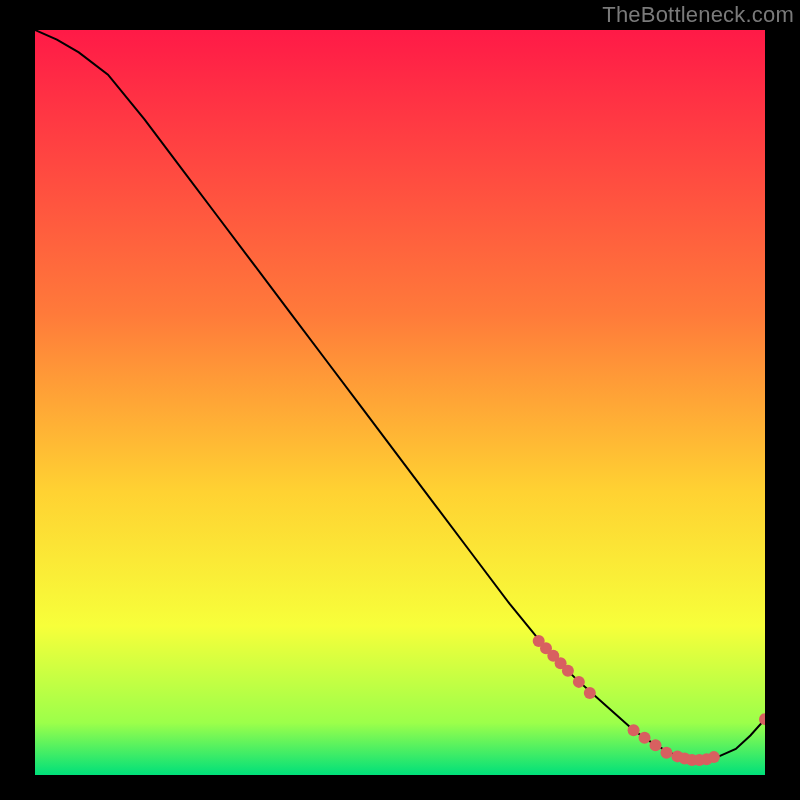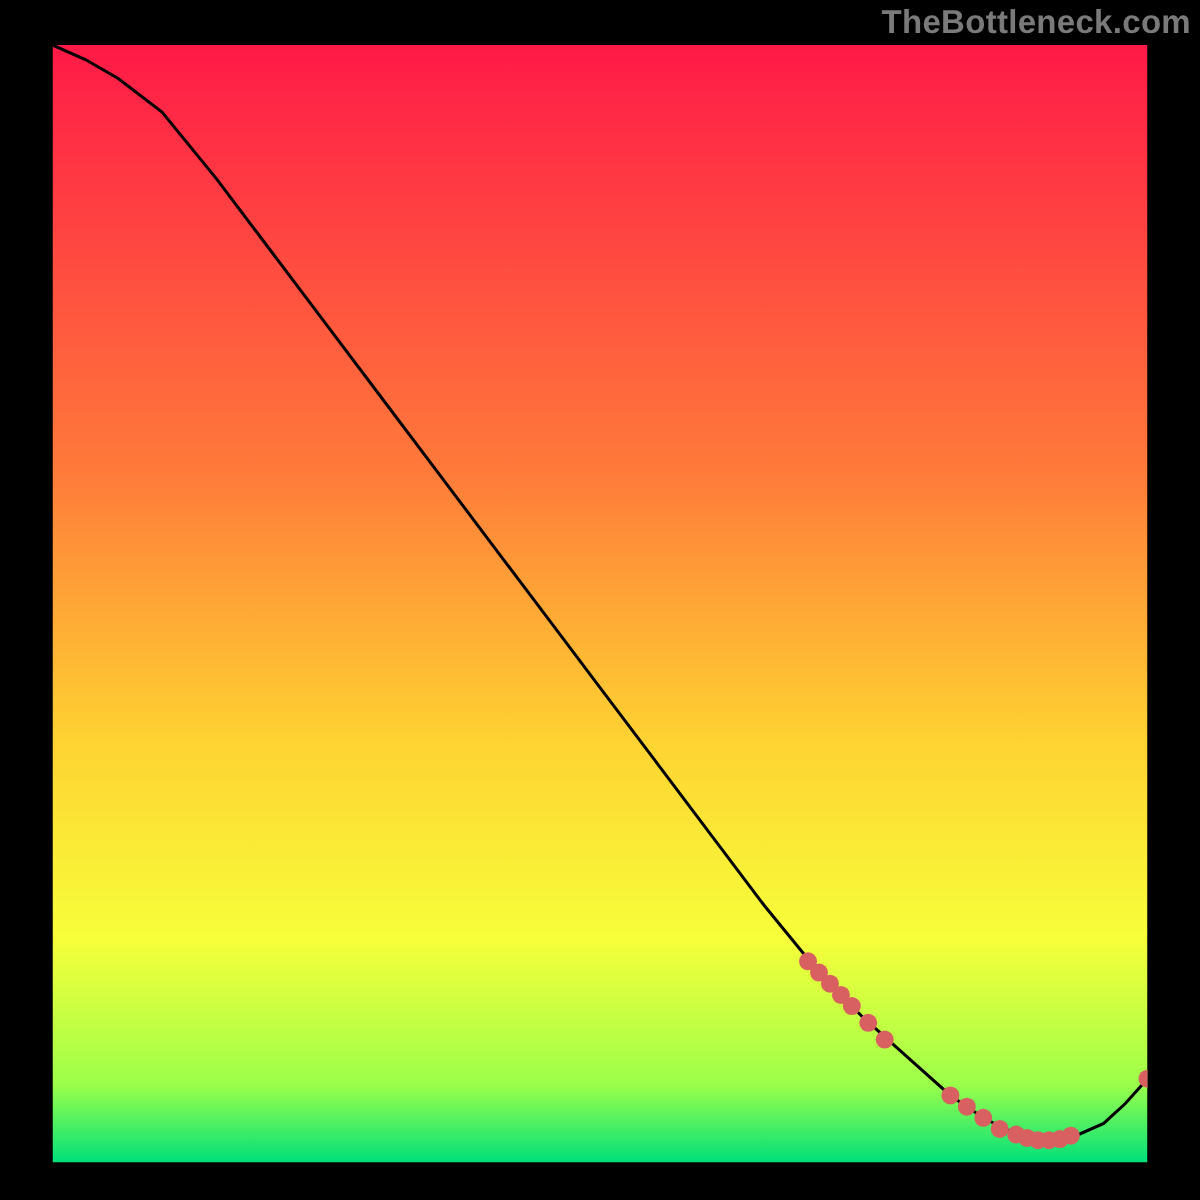--- a/index.html
+++ b/index.html
@@ -16,21 +16,21 @@
     width: 800px;
     height: 800px;
     background: #000;
   }
   .attribution {
     position: absolute;
     top: 2px;
     right: 6px;
     color: #7a7a7a;
     font-size: 22px;
-    font-weight: 700;
+    font-weight: 400;
     letter-spacing: 0.2px;
   }
   .plot {
     position: absolute;
     left: 35px;
     top: 30px;
     width: 730px;
     height: 745px;
   }
   .plot svg {

